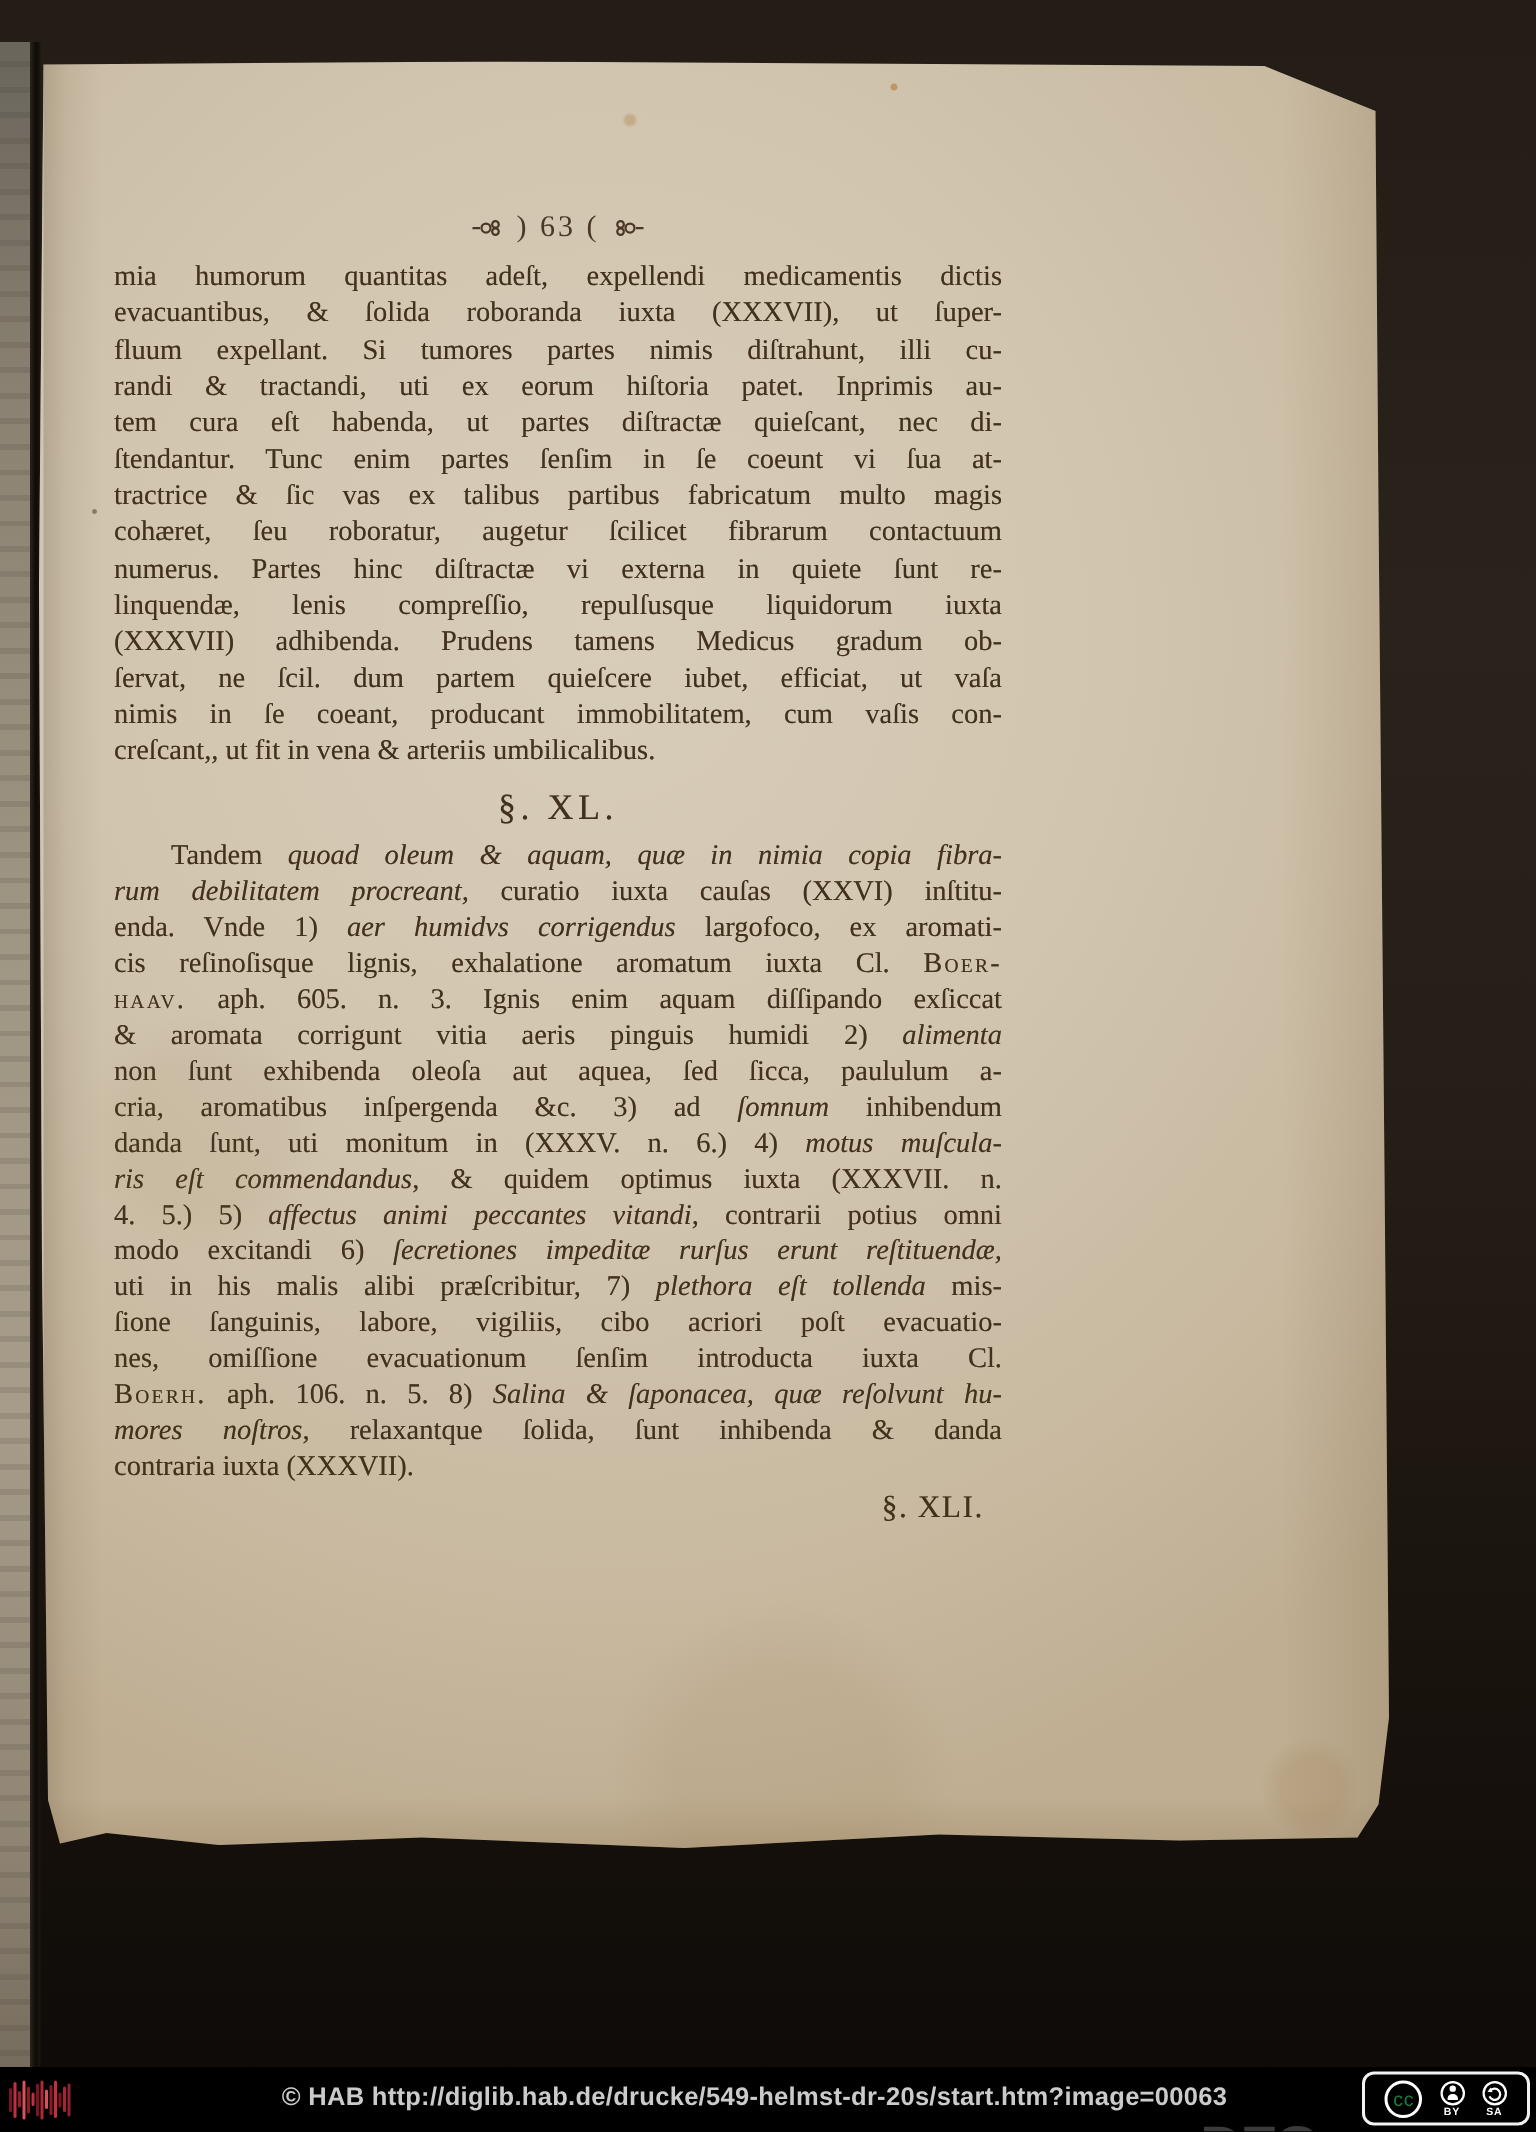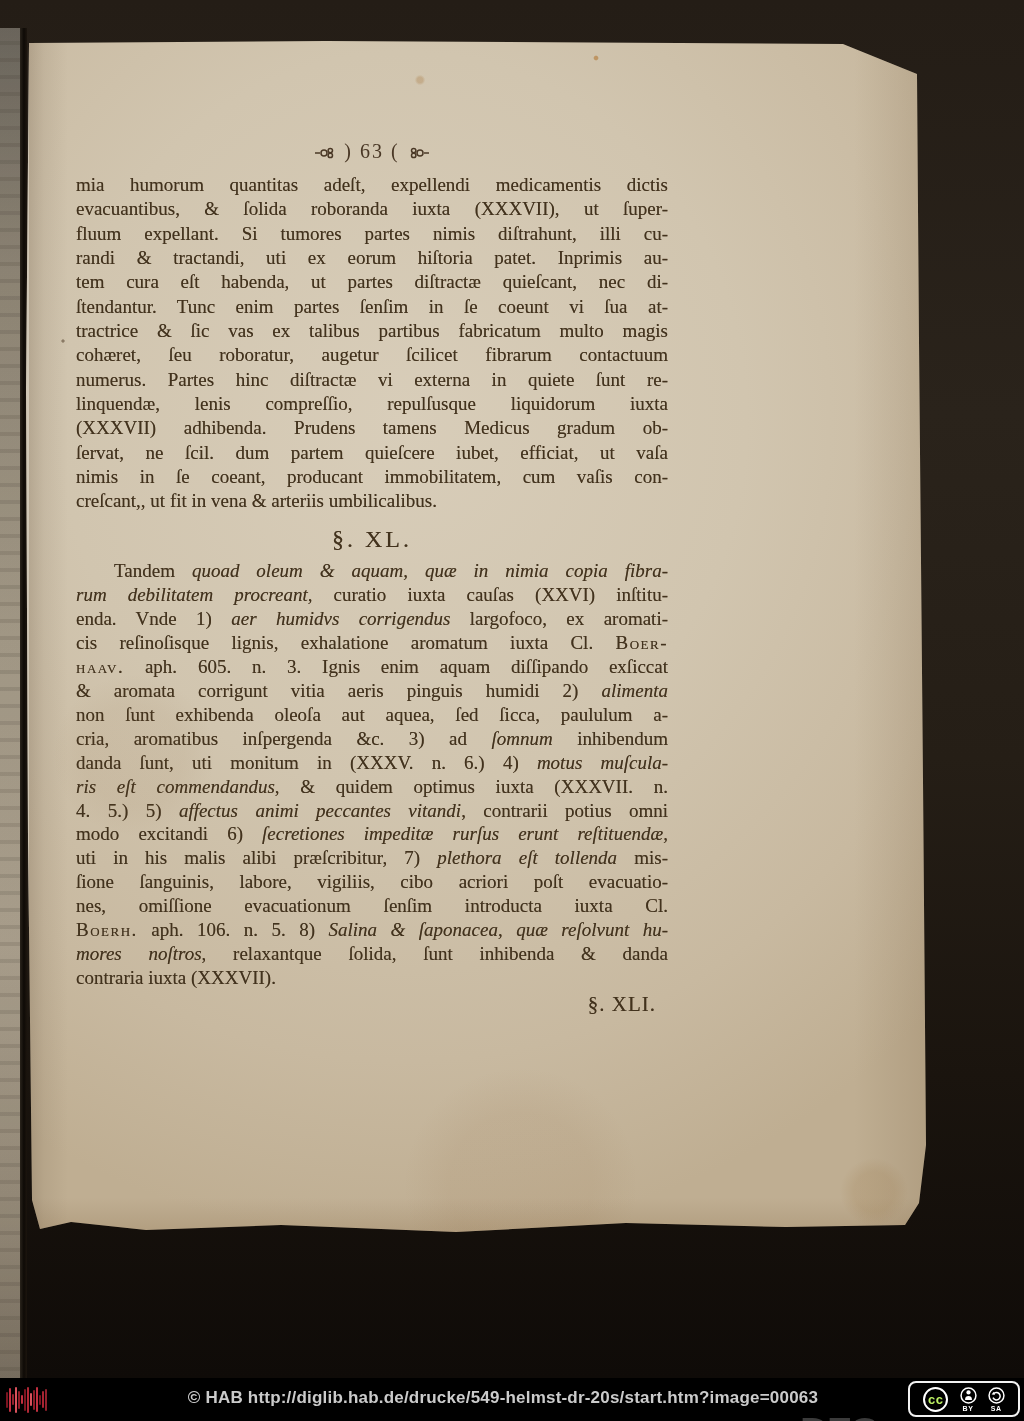--- a/index.html
+++ b/index.html
@@ -65,21 +65,21 @@
       display:flex;align-items:center;gap:1px;}
   .bcbar{width:2px;border-radius:1px;}
   .copyright{position:absolute;left:503px;top:10px;transform:translateX(-50%);
       white-space:nowrap;color:#cbcbcb;font-size:17px;font-weight:bold;letter-spacing:0.2px;}
   .dfg{position:absolute;left:800px;top:0px;height:43px;line-height:44px;
       color:#3b3b3b;font-size:40px;font-weight:800;letter-spacing:-2px;margin-top:32px;}
   .cc-badge{position:absolute;left:908px;top:3px;width:112px;height:36px;box-sizing:border-box;
       border:2px solid #f2f2f2;border-radius:8px;background:#000;
       display:flex;align-items:center;justify-content:space-evenly;padding:0 2px;}
   .cc-circle{width:25px;height:25px;box-sizing:border-box;border:2px solid #fff;border-radius:50%;
-      color:#bef264;font-weight:bold;font-size:13px;display:flex;align-items:center;justify-content:center;
+      color:#15803d;font-weight:normal;font-size:13px;display:flex;align-items:center;justify-content:center;
       letter-spacing:0.5px;}
   .cc-col{display:flex;flex-direction:column;align-items:center;gap:1px;}
   .cc-col .lbl{color:#fff;font-size:7px;font-weight:bold;letter-spacing:0.6px;line-height:7px;}
 </style>
 </head>
 <body>
 
 <div class="screen">
   <div class="scan-bg"></div>
   <div class="edge-strip"></div>

